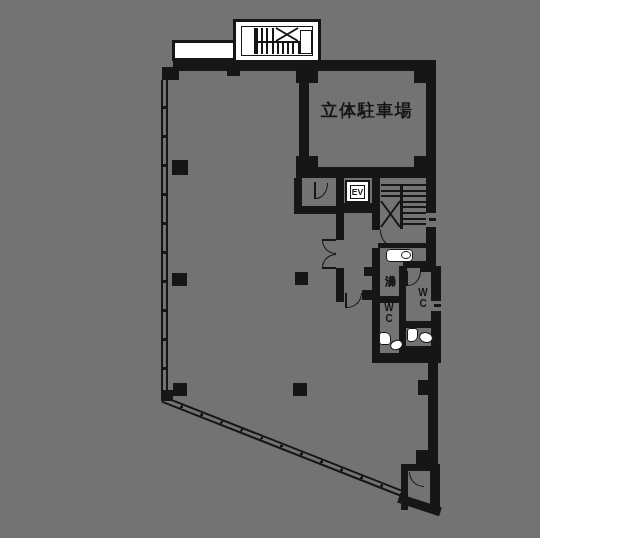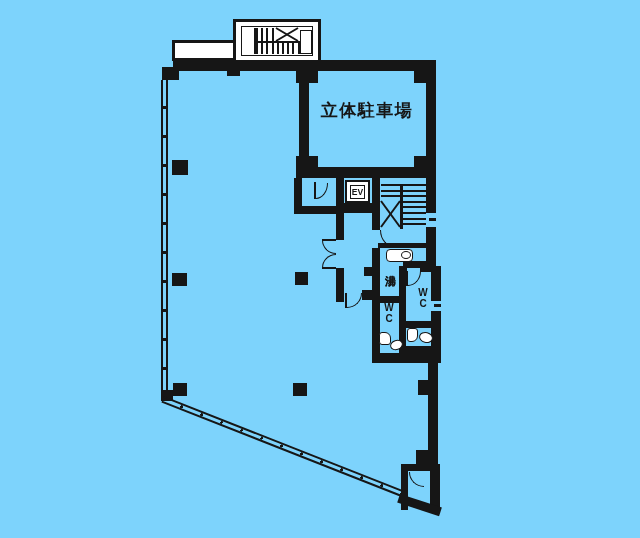--- a/index.html
+++ b/index.html
@@ -1,17 +1,17 @@
 <!DOCTYPE html>
 <html><head>
 <meta charset="utf-8">
 <style>
   html,body{margin:0;padding:0;background:#ffffff;}
   body{font-family:"Liberation Sans","DejaVu Sans",sans-serif;}
-  .plan{position:relative;width:640px;height:538px;background:#7dd3fc;overflow:hidden;}
+  .plan{position:relative;width:540px;height:538px;background:#737373;overflow:hidden;}
   
   .k{position:absolute;background:#161616;}
   
   .b{position:absolute;background:#ffffff;border:3px solid #161616;box-sizing:border-box;}
   .b2{position:absolute;background:#ffffff;border:1.5px solid #161616;box-sizing:border-box;}
   
   .win-v{position:absolute;box-sizing:border-box;background:
       repeating-linear-gradient(180deg,transparent 0 26px,#161616 26px 29px);
       border-left:2px solid #161616;border-right:2px solid #161616;}
   .win-d{position:absolute;box-sizing:border-box;background:

